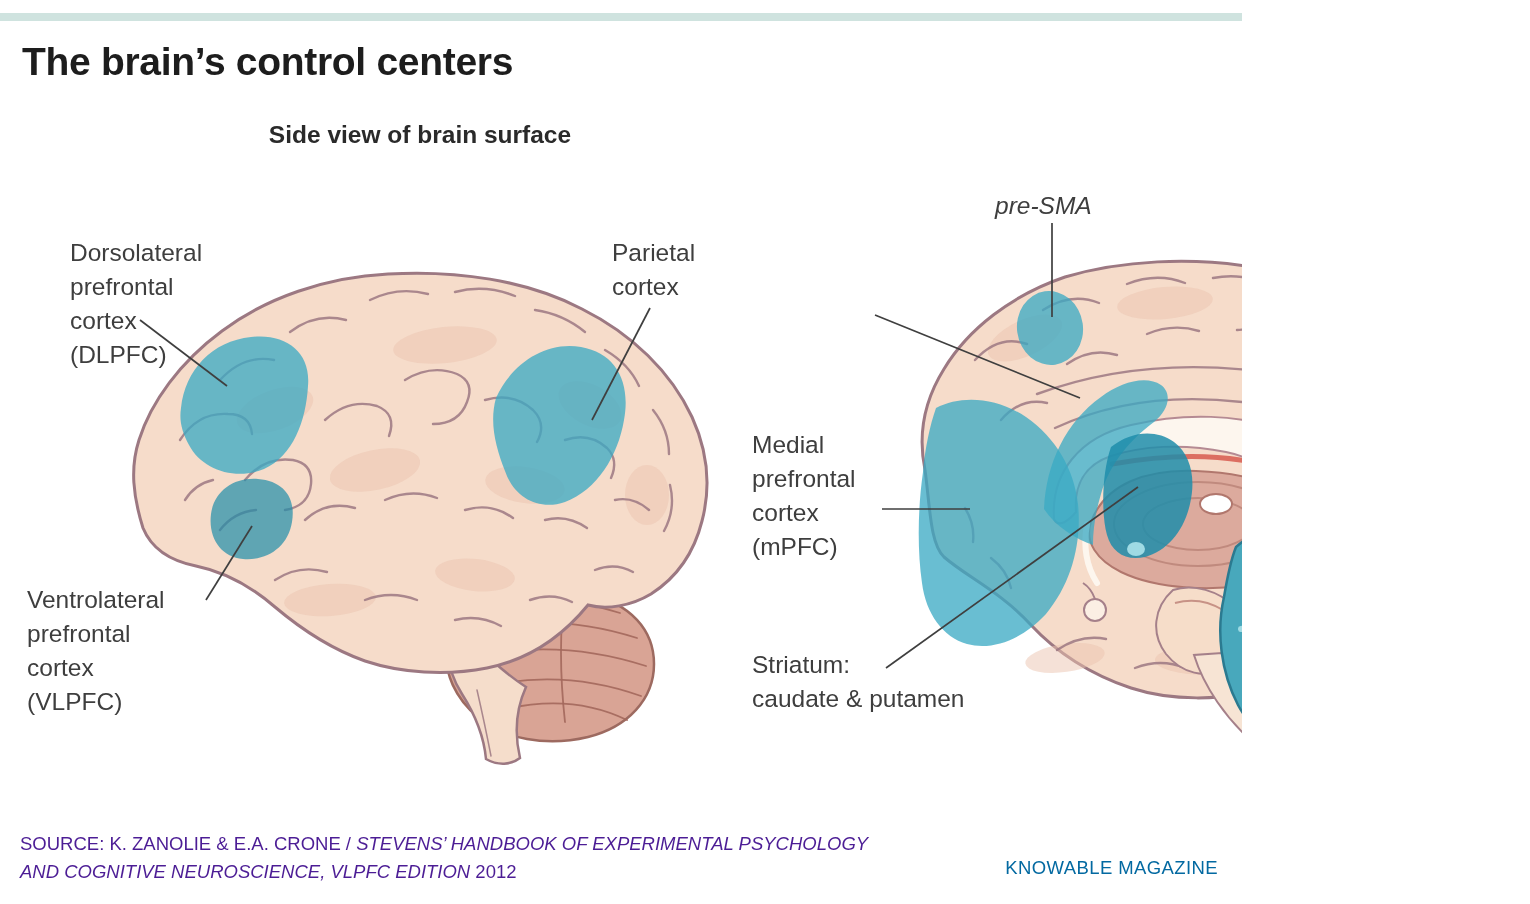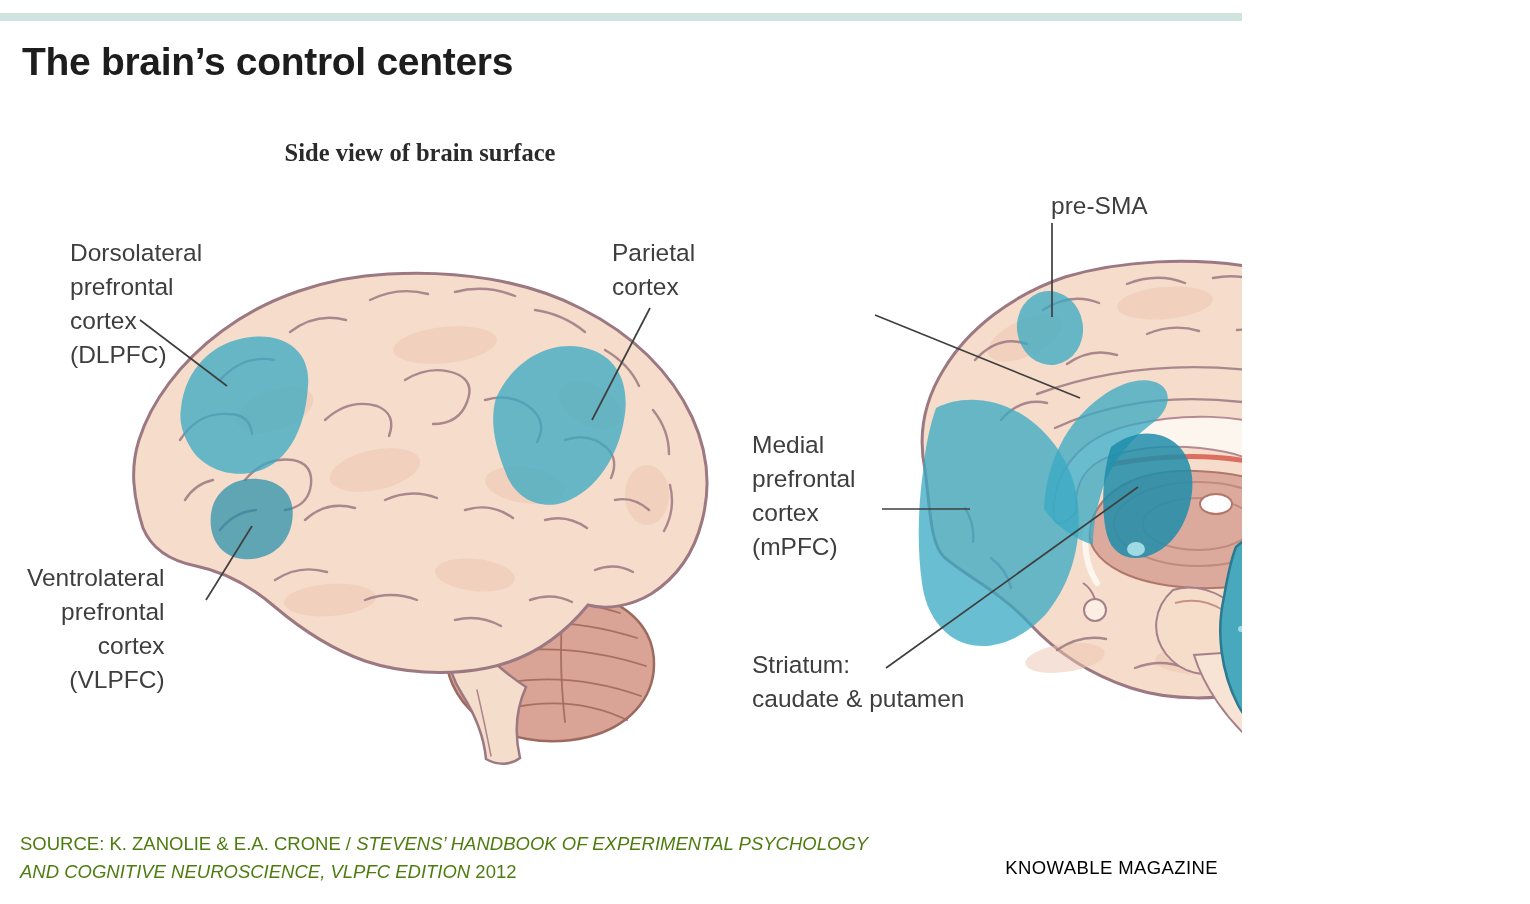--- a/index.html
+++ b/index.html
@@ -5,40 +5,40 @@
   :root{
     --accent:#3aa9c4; --accent-dark:#1f8daa; --top-bar:#cfe3df;
     --brain-fill:#f6dcca; --brain-outline:#9c7882; --ink:#3e3e3e; --title-ink:#1d1d1d;
   }
   html,body{margin:0;padding:0;background:#fff;}
   .canvas{position:relative;width:1242px;height:904px;background:#fff;overflow:hidden;
           font-family:"Liberation Sans",sans-serif;}
   .topbar{position:absolute;left:0;top:13px;width:1530px;height:8px;background:var(--top-bar);}
   .title{position:absolute;left:22px;top:40px;font-size:39px;font-weight:700;
          letter-spacing:-0.3px;color:var(--title-ink);}
-  .panel-heading{position:absolute;top:139px;font-size:24.5px;font-weight:700;color:#2a2a2a;text-align:center;font-family:Liberation Serif, serif;}
+  .panel-heading{position:absolute;top:121px;font-size:24.5px;font-weight:700;color:#2a2a2a;text-align:center;}
   .ph-left{left:125px;width:590px;}
   .ph-right{left:905px;width:600px;}
   .lbl{position:absolute;font-size:24.5px;line-height:34px;color:var(--ink);white-space:pre-line;}
   .lbl-dlpfc{left:27px;top:236px;margin-left:43px;}
   .lbl-parietal{left:612px;top:236px;}
-  .lbl-vlpfc{left:27px;top:561px;text-align:right;}
-  .lbl-presma{left:1051px;top:189px;}
+  .lbl-vlpfc{left:27px;top:583px;}
+  .lbl-presma{left:995px;top:189px;font-style:italic;}
   .lbl-dacc{left:752px;top:236px;}
   .lbl-mpfc{left:752px;top:428px;}
   .lbl-striatum{left:752px;top:648px;}
   .lbl-cerebellum{left:1352px;top:761px;}
   .brain{position:absolute;z-index:1;}
   .brain-left{left:125px;top:270px;}
   .brain-right{left:905px;top:258px;}
   .lines{position:absolute;left:0;top:0;z-index:2;pointer-events:none;}
   .footer-source{position:absolute;left:20px;top:830px;width:990px;font-size:18.5px;
-                 line-height:28px;color:#4d7c0f;}
+                 line-height:28px;color:#4c1d95;}
   .footer-source .it{font-style:italic;}
-  .footer-credit{position:absolute;right:24px;top:857px;font-size:18.5px;letter-spacing:.4px;color:#000000;}
+  .footer-credit{position:absolute;right:24px;top:857px;font-size:18.5px;letter-spacing:.4px;color:#0369a1;}
   
   .cortex{fill:var(--brain-fill);stroke:var(--brain-outline);stroke-width:3;}
   .gyr{fill:none;stroke:var(--brain-outline);stroke-width:2.4;stroke-linecap:round;opacity:.85;}
   .shadow{fill:#ecc3b0;opacity:.5;}
   .hl{fill:var(--accent);opacity:.76;}
   .hl-dark{fill:var(--accent-dark);opacity:.8;}
   .cereb-side{fill:#d9a495;stroke:#9d6a60;stroke-width:2.5;}
   .cereb-stria{fill:none;stroke:#a3685c;stroke-width:1.8;opacity:.9;stroke-linecap:round;}
   .stem{fill:#f5ddcb;stroke:var(--brain-outline);stroke-width:2.5;}
   .cc{fill:#fdf6ee;stroke:#b58a93;stroke-width:2;}

